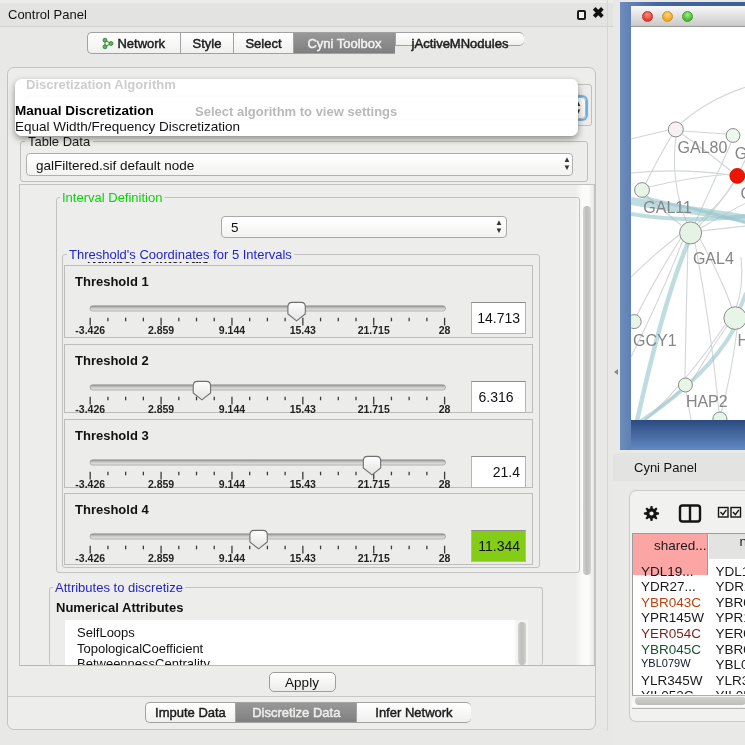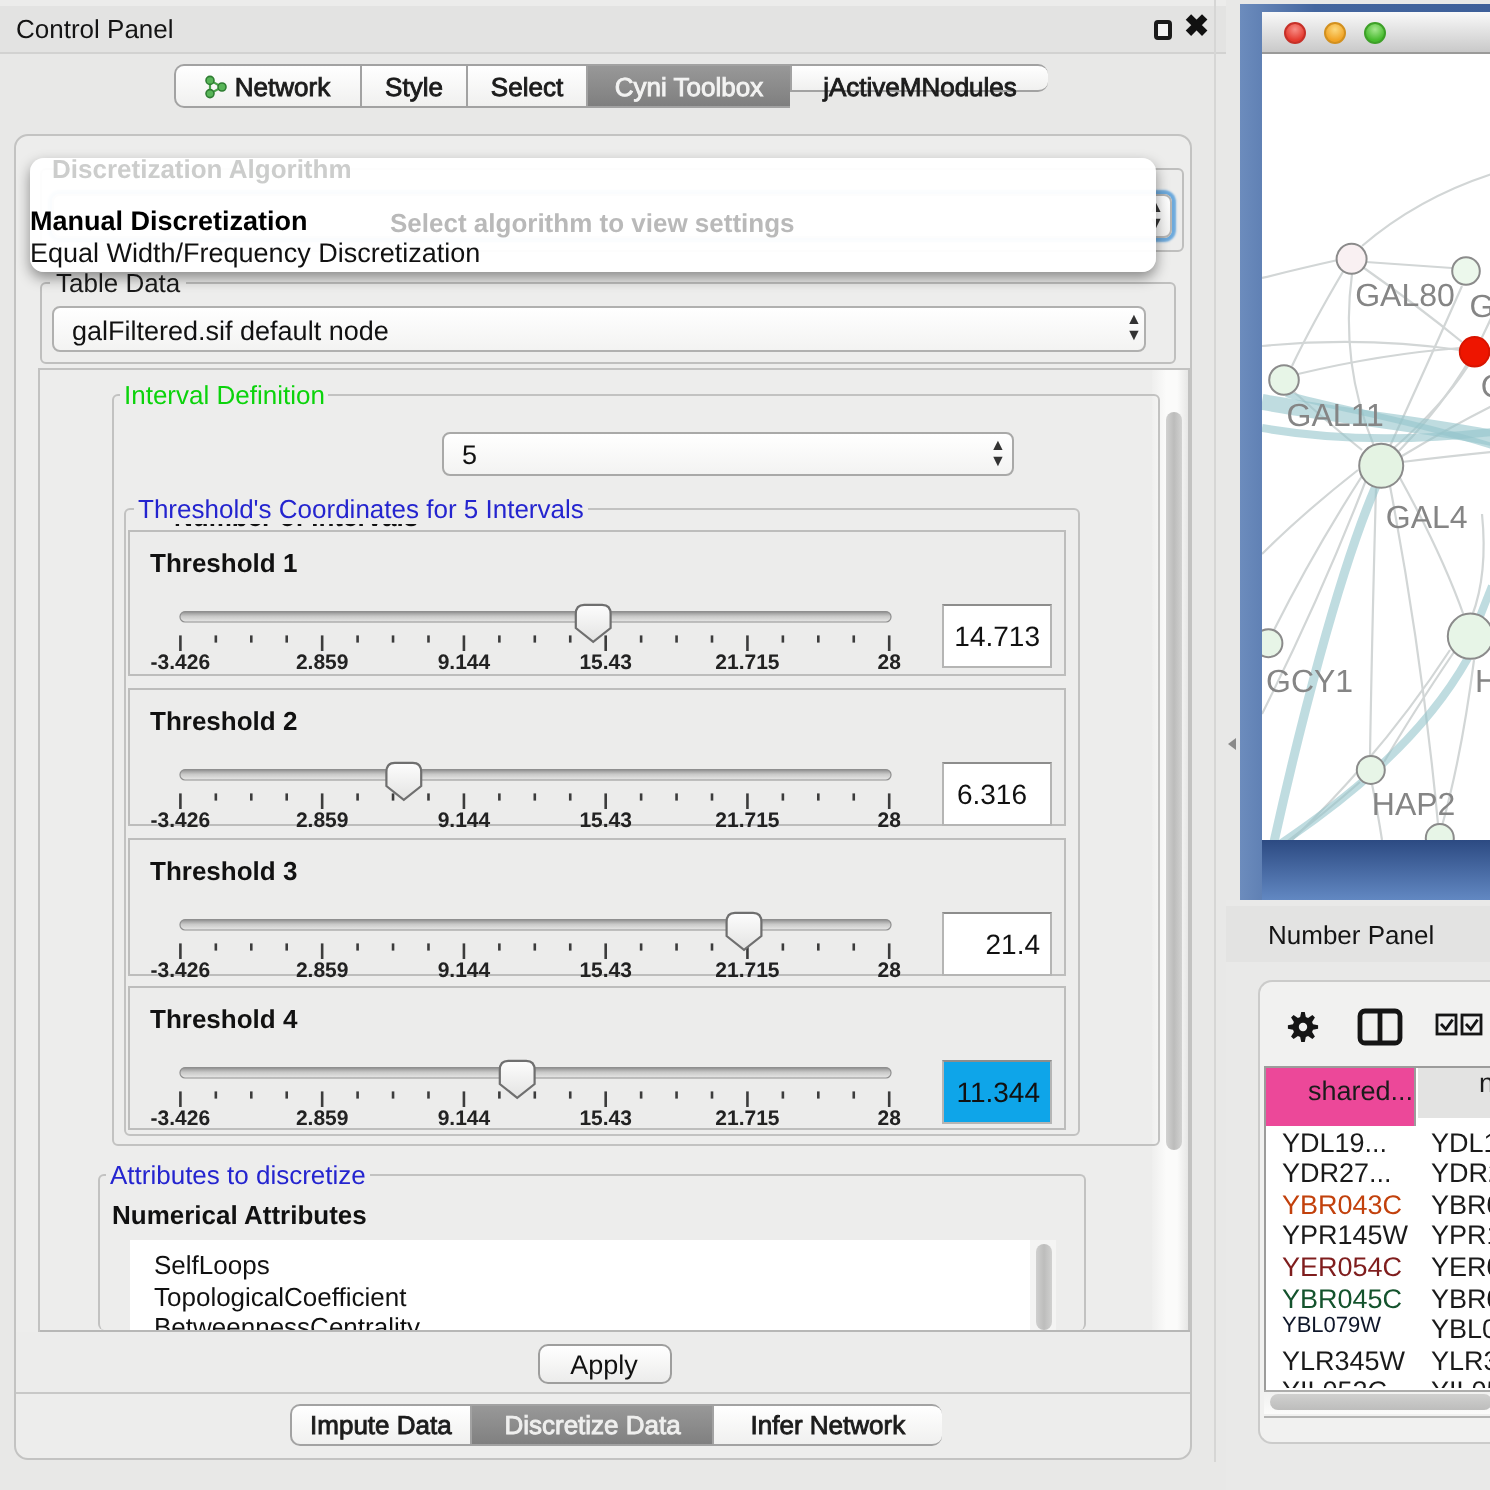--- a/index.html
+++ b/index.html
@@ -216,21 +216,21 @@
       <line x1="361.88" y1="51.7" x2="361.88" y2="55.3" stroke="#3c3c3c" stroke-width="1.3"></line>
       <line x1="379.60" y1="51.7" x2="379.60" y2="59.5" stroke="#3c3c3c" stroke-width="1.3"></line>
       <text x="25.20" y="68.3" font-size="10.5" font-weight="bold" fill="#222" text-anchor="middle" font-family="Liberation Sans">-3.426</text>
       <text x="96.08" y="68.3" font-size="10.5" font-weight="bold" fill="#222" text-anchor="middle" font-family="Liberation Sans">2.859</text>
       <text x="166.96" y="68.3" font-size="10.5" font-weight="bold" fill="#222" text-anchor="middle" font-family="Liberation Sans">9.144</text>
       <text x="237.84" y="68.3" font-size="10.5" font-weight="bold" fill="#222" text-anchor="middle" font-family="Liberation Sans">15.43</text>
       <text x="308.72" y="68.3" font-size="10.5" font-weight="bold" fill="#222" text-anchor="middle" font-family="Liberation Sans">21.715</text>
       <text x="379.60" y="68.3" font-size="10.5" font-weight="bold" fill="#222" text-anchor="middle" font-family="Liberation Sans">28</text>
       <path d="M 184.90 48 L 184.90 41 Q 184.90 36.4 189.10 36.4 L 198.10 36.4 Q 202.30 36.4 202.30 41 L 202.30 48 L 193.60 54.9 Z" fill="url(#thm)" stroke="#6f6f6f" stroke-width="1.1"></path>
     </svg>
-    <div class="abs" style="left:406px;top:36px;width:55px;height:32px;background:#0ea5e9;border:1px solid #b5b5b4;border-top-color:#8d8d8c;font-size:14px;color:#111;text-align:right;line-height:30px;padding-right:5px">11.344</div>
+    <div class="abs" style="left:406px;top:36px;width:55px;height:32px;background:#84cc16;border:1px solid #b5b5b4;border-top-color:#8d8d8c;font-size:14px;color:#111;text-align:right;line-height:30px;padding-right:5px">11.344</div>
   </div>
 <div class="abs" style="left:49px;top:587px;width:494px;height:78px;border:1px solid #c2c2c1;border-radius:3px;border-bottom:none;"></div>
 <div class="abs" style="left:53px;top:580px;font-size:13px;color:#2424cf;background:#ededec;padding:0 2px;">Attributes to discretize</div>
 <div class="abs" style="left:56px;top:600px;font-size:13px;font-weight:bold;color:#111;">Numerical Attributes</div>
 <div class="abs" style="left:65px;top:620px;width:450px;height:45px;background:#fff;overflow:hidden;">
     <div class="abs" style="left:12px;top:5px;font-size:13px;color:#111;line-height:15.6px">SelfLoops<br>TopologicalCoefficient<br>BetweennessCentrality<br></div>
   </div>
 <div class="abs" style="left:515px;top:620px;width:13px;height:45px;background:#f4f4f3;"></div>
 <div class="abs" style="left:518px;top:621.5px;width:8px;height:43px;border-radius:4px;background:linear-gradient(90deg,#d0d0cf,#bdbdbc,#d0d0cf);"></div>
 <div class="abs" style="left:20px;top:665px;width:575px;height:1px;background:#b7b7b6;"></div>
@@ -297,36 +297,36 @@
     <text x="109.4" y="171.5" font-size="16" fill="#858585" font-family="Liberation Sans">CY</text>
     <text x="12.3" y="185.8" font-size="16" fill="#858585" font-family="Liberation Sans">GAL11</text>
     <text x="61.9" y="237" font-size="16" fill="#858585" font-family="Liberation Sans">GAL4</text>
     <text x="2" y="319" font-size="16" fill="#858585" font-family="Liberation Sans">GCY1</text>
     <text x="106.5" y="319" font-size="16" fill="#858585" font-family="Liberation Sans">H</text>
     <text x="54.9" y="380.3" font-size="16" fill="#858585" font-family="Liberation Sans">HAP2</text>
   </svg>
 <div class="abs" style="left:631px;top:420px;width:114px;height:30px;background:linear-gradient(#2c4a82,#6288c2);"></div>
 <div class="abs" style="left:613px;top:450px;width:132px;height:295px;background:#e9e9e8;"></div>
 <div class="abs" style="left:613px;top:453px;width:132px;height:28px;background:#e3e3e2;"></div>
-<div class="abs" style="left:634px;top:460px;font-size:13px;color:#141414;">Number Panel</div>
+<div class="abs" style="left:634px;top:460px;font-size:13px;color:#141414;">Cyni Panel</div>
 <div class="abs" style="left:629px;top:490px;width:116px;height:232px;background:#f1f1f0;border:1px solid #cbcbca;border-radius:7px 0 0 7px;border-right:none;"></div>
 <svg class="abs" style="left:643px;top:504px;width:102px;height:21px" viewBox="0 0 102 21">
     <path d="M 7.61 1.95 L 9.39 1.95 L 9.91 4.50 L 11.04 4.96 L 13.21 3.53 L 14.47 4.79 L 13.04 6.96 L 13.50 8.09 L 16.05 8.61 L 16.05 10.39 L 13.50 10.91 L 13.04 12.04 L 14.47 14.21 L 13.21 15.47 L 11.04 14.04 L 9.91 14.50 L 9.39 17.05 L 7.61 17.05 L 7.09 14.50 L 5.96 14.04 L 3.79 15.47 L 2.53 14.21 L 3.96 12.04 L 3.50 10.91 L 0.95 10.39 L 0.95 8.61 L 3.50 8.09 L 3.96 6.96 L 2.53 4.79 L 3.79 3.53 L 5.96 4.96 L 7.09 4.50 L 7.61 1.95 L 9.39 1.95 Z" fill="#151515"></path>
     <circle cx="8.5" cy="9.5" r="2.1" fill="#f1f1f0"></circle>
     <rect x="37" y="1.5" width="20" height="16" rx="2.5" fill="none" stroke="#151515" stroke-width="2.4"></rect>
     <line x1="47" y1="1.5" x2="47" y2="17.5" stroke="#151515" stroke-width="2.4"></line>
     <g stroke="#151515" stroke-width="1.4" fill="none">
       <rect x="75.5" y="3.5" width="9.5" height="9.5"></rect>
       <path d="M 77.5 8 l 2.4 2.6 l 3.4 -4.8"></path>
       <rect x="88" y="3.5" width="9.5" height="9.5"></rect>
       <path d="M 90 8 l 2.4 2.6 l 3.4 -4.8"></path>
     </g>
   </svg>
 <div class="abs" style="left:632px;top:533px;width:113px;height:162px;background:#fff;border-top:1px solid #9c9c9b;border-left:1px solid #9c9c9b;overflow:hidden;"></div>
-<div class="abs" style="left:633px;top:534px;width:74.5px;height:29px;background:#ec4899;border-right:1px solid #9c9c9b;font-size:13.5px;color:#1c1c1c;line-height:24px;padding-left:12px;">
+<div class="abs" style="left:633px;top:534px;width:74.5px;height:41px;background:#fca5a5;border-right:1px solid #9c9c9b;font-size:13.5px;color:#1c1c1c;line-height:24px;padding-left:12px;">
     <span style="position:absolute;left:21px">shared...</span>
   </div>
 <div class="abs" style="left:708.5px;top:534px;width:37px;height:24.5px;background:#e3e3e2;font-size:13.5px;color:#1c1c1c;">
     <span style="position:absolute;left:31px">na</span>
   </div>
 <div class="abs" style="left:0;top:0;width:745px;height:694px;overflow:hidden;pointer-events:none;">
     <div class="abs" style="left:641px;top:563.8px;font-size:13.5px;color:#1a1a1a">YDL19...</div>
     <div class="abs" style="left:715.5px;top:563.8px;font-size:13.5px;color:#1a1a1a">YDL19</div>
     <div class="abs" style="left:641px;top:579.3px;font-size:13.5px;color:#1a1a1a">YDR27...</div>
     <div class="abs" style="left:715.5px;top:579.3px;font-size:13.5px;color:#1a1a1a">YDR27</div>

